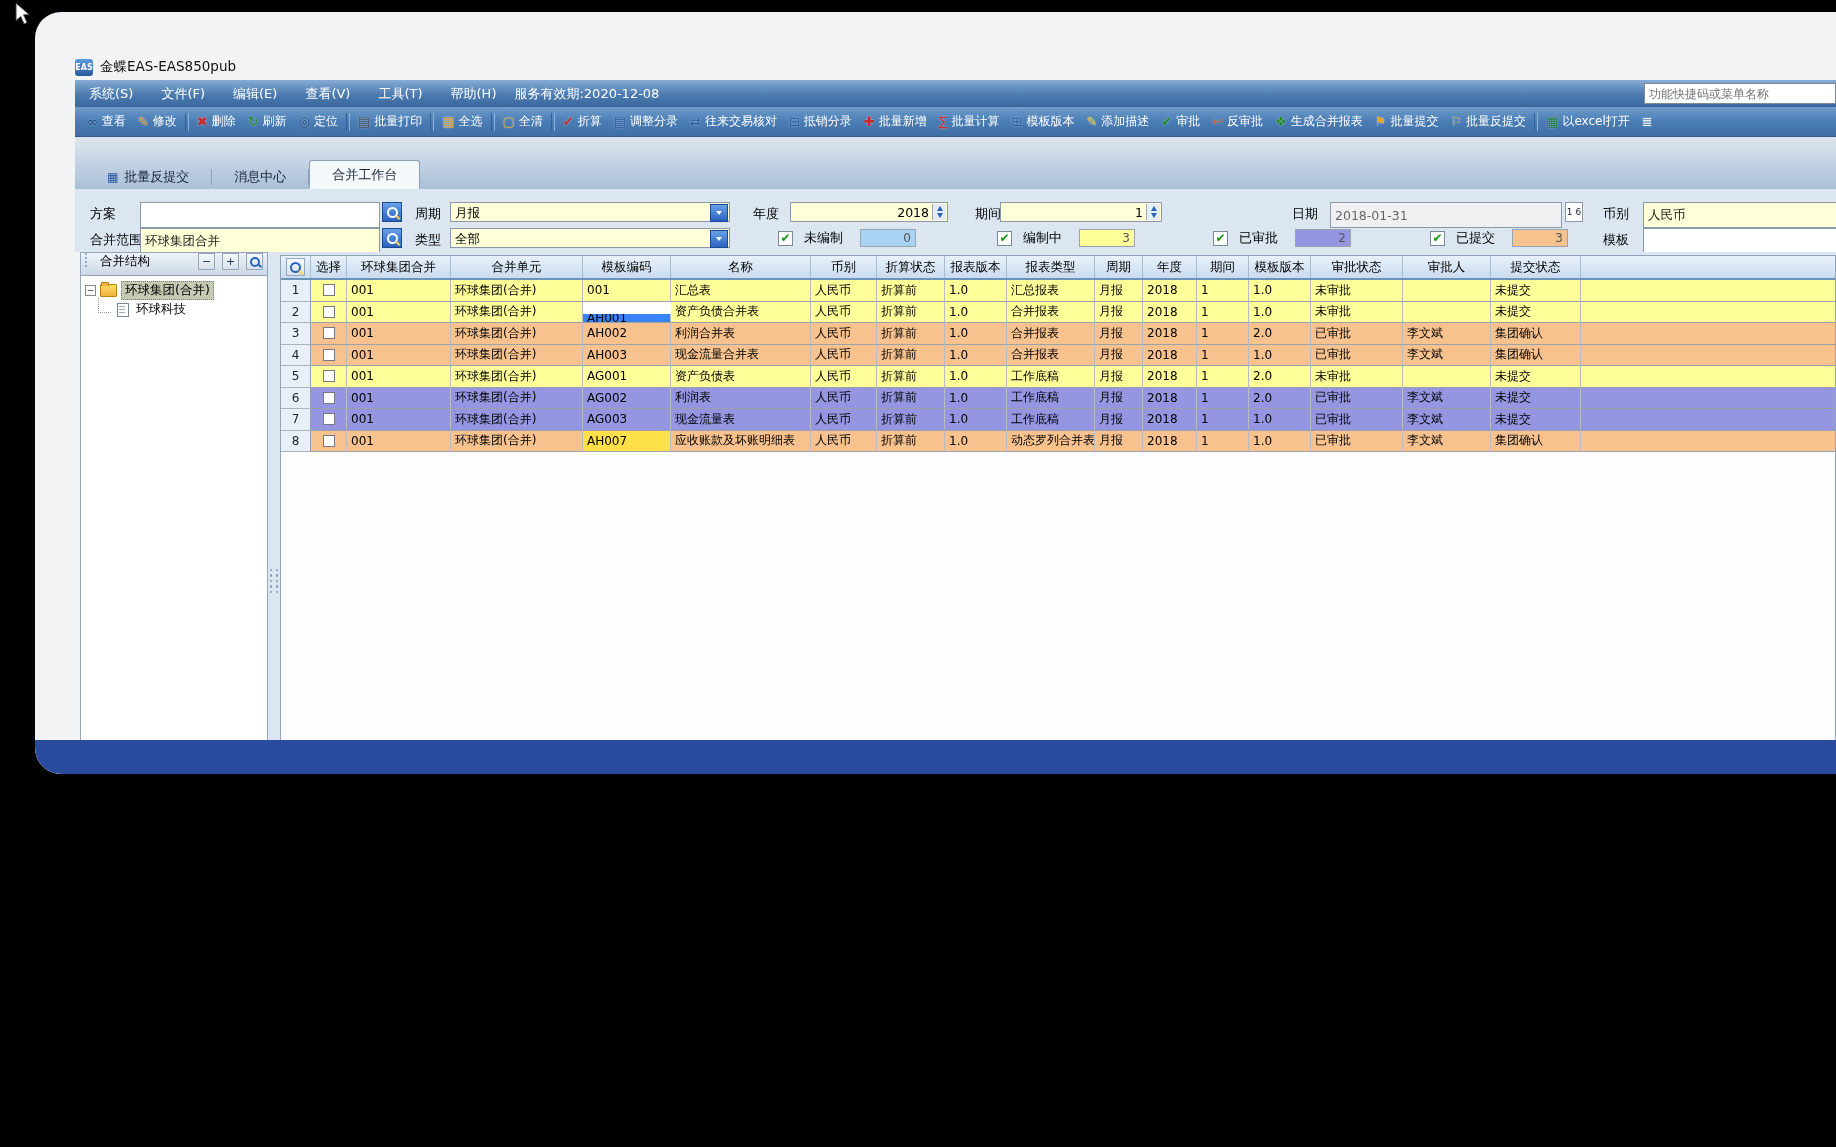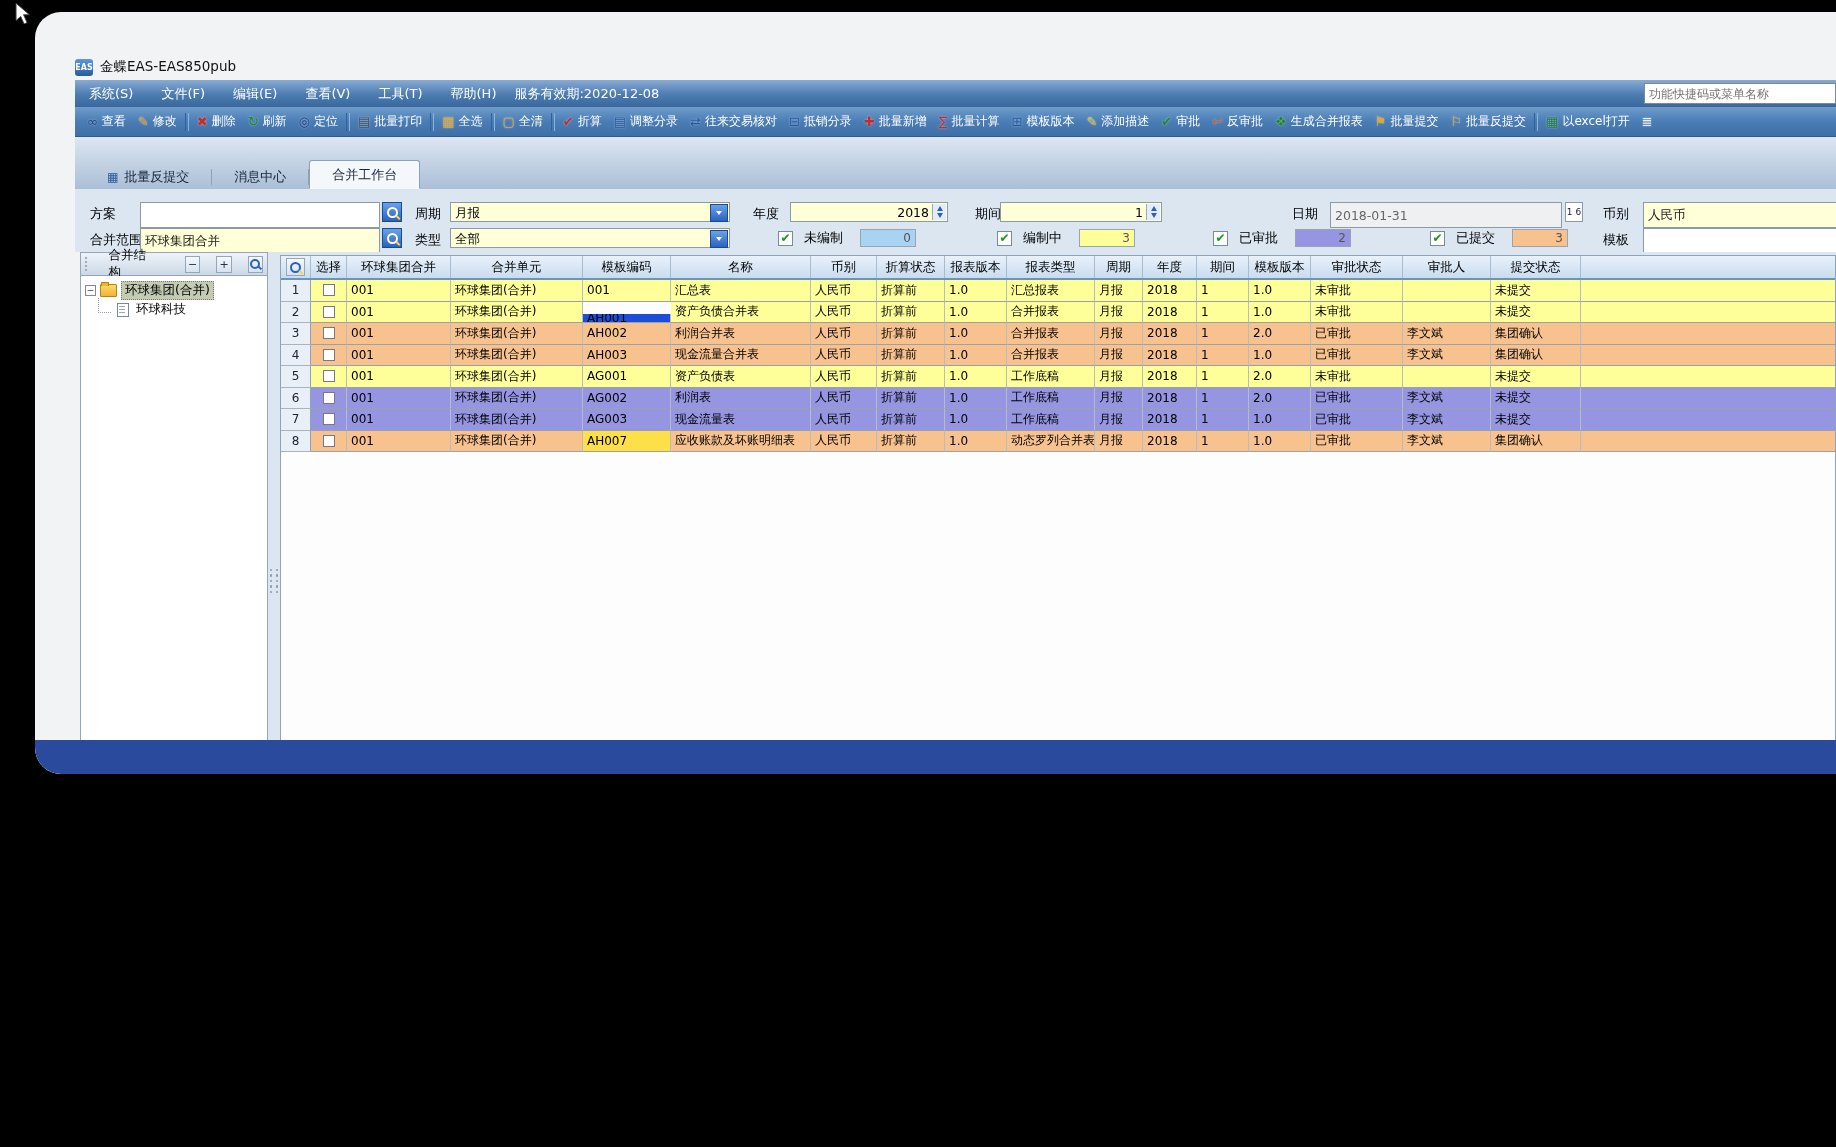--- a/index.html
+++ b/index.html
@@ -74,21 +74,21 @@
   .sgroup{position:absolute;top:0;height:20px;display:flex;align-items:center;}
   .cb{width:15px;height:15px;background:#fff;border:1px solid #7a8a98;box-sizing:border-box;
       display:flex;align-items:center;justify-content:center;font-size:12px;color:#18981a;font-weight:bold;}
   .sglabel{margin-left:11px;width:48px;font-size:13px;color:#000;}
   .countbox{margin-left:8px;width:56px;height:18px;border:1px solid #98a4b0;box-sizing:border-box;
             font-size:12px;color:#555;text-align:right;padding:1px 4px;}
   
   .content{position:absolute;left:45px;right:0;top:240px;height:658px;background:#dce6f1;}
   .treepanel{position:absolute;left:0;top:0;width:188px;height:100%;box-sizing:border-box;}
   .treeheader{height:24px;background:linear-gradient(#eef3f9,#ccd8e6);border:1px solid #93a6ba;
-              box-sizing:border-box;display:flex;align-items:center;font-size:12.5px;padding:0 4px;gap:16px;}
+              box-sizing:border-box;display:flex;align-items:flex-start;font-size:12.5px;padding:0 4px;gap:7px;}
   .grip{width:4px;height:14px;border-left:2px dotted #9ab;margin-right:2px;}
   .thspacer{flex:1;}
   .thbtn{width:17px;height:17px;border:1px solid #93a6ba;background:linear-gradient(#f4f8fc,#d8e2ee);
          display:flex;align-items:center;justify-content:center;font-size:11px;color:#235;box-sizing:border-box;}
   .thbtn .mag{width:6px;height:6px;border-color:#2a62b8;}
   .thbtn .mag:after{background:#2a62b8;height:4px;right:-3px;bottom:-3px;}
   .treebody{position:absolute;left:0;top:24px;right:0;bottom:0;background:#fff;
             border:1px solid #93a6ba;border-top:none;box-sizing:border-box;padding:5px 4px;font-size:12.5px;}
   .tnode{display:flex;align-items:center;gap:4px;height:19px;}
   .expander{width:11px;height:11px;border:1px solid #888;background:#fff;font-size:9px;line-height:9px;
@@ -441,21 +441,21 @@
             <div class="cell" style="width: 90px; background: rgb(255, 255, 153);">未提交</div>
             <div class="cell fill" style="background: rgb(255, 255, 153);"></div>
           </div>
           <div class="trow">
             <div class="rncell">2</div>
             <div class="cell cbcell" style="width: 36px; background: rgb(255, 255, 153);">
               <span class="rowcb"></span>
             </div>
             <div class="cell" style="width: 104px; background: rgb(255, 255, 153);">001</div>
             <div class="cell" style="width: 132px; background: rgb(255, 255, 153);">环球集团(合并)</div>
-            <div class="cell" style="width: 88px; background: #1d4ed8; margin-top: 12px;">AH001</div>
+            <div class="cell" style="width: 88px; background: #3b82f6; margin-top: 12px;">AH001</div>
             <div class="cell" style="width: 140px; background: rgb(255, 255, 153);">资产负债合并表</div>
             <div class="cell" style="width: 66px; background: rgb(255, 255, 153);">人民币</div>
             <div class="cell" style="width: 68px; background: rgb(255, 255, 153);">折算前</div>
             <div class="cell" style="width: 62px; background: rgb(255, 255, 153);">1.0</div>
             <div class="cell" style="width: 88px; background: rgb(255, 255, 153);">合并报表</div>
             <div class="cell" style="width: 48px; background: rgb(255, 255, 153);">月报</div>
             <div class="cell" style="width: 54px; background: rgb(255, 255, 153);">2018</div>
             <div class="cell" style="width: 52px; background: rgb(255, 255, 153);">1</div>
             <div class="cell" style="width: 62px; background: rgb(255, 255, 153);">1.0</div>
             <div class="cell" style="width: 92px; background: rgb(255, 255, 153);">未审批</div>

